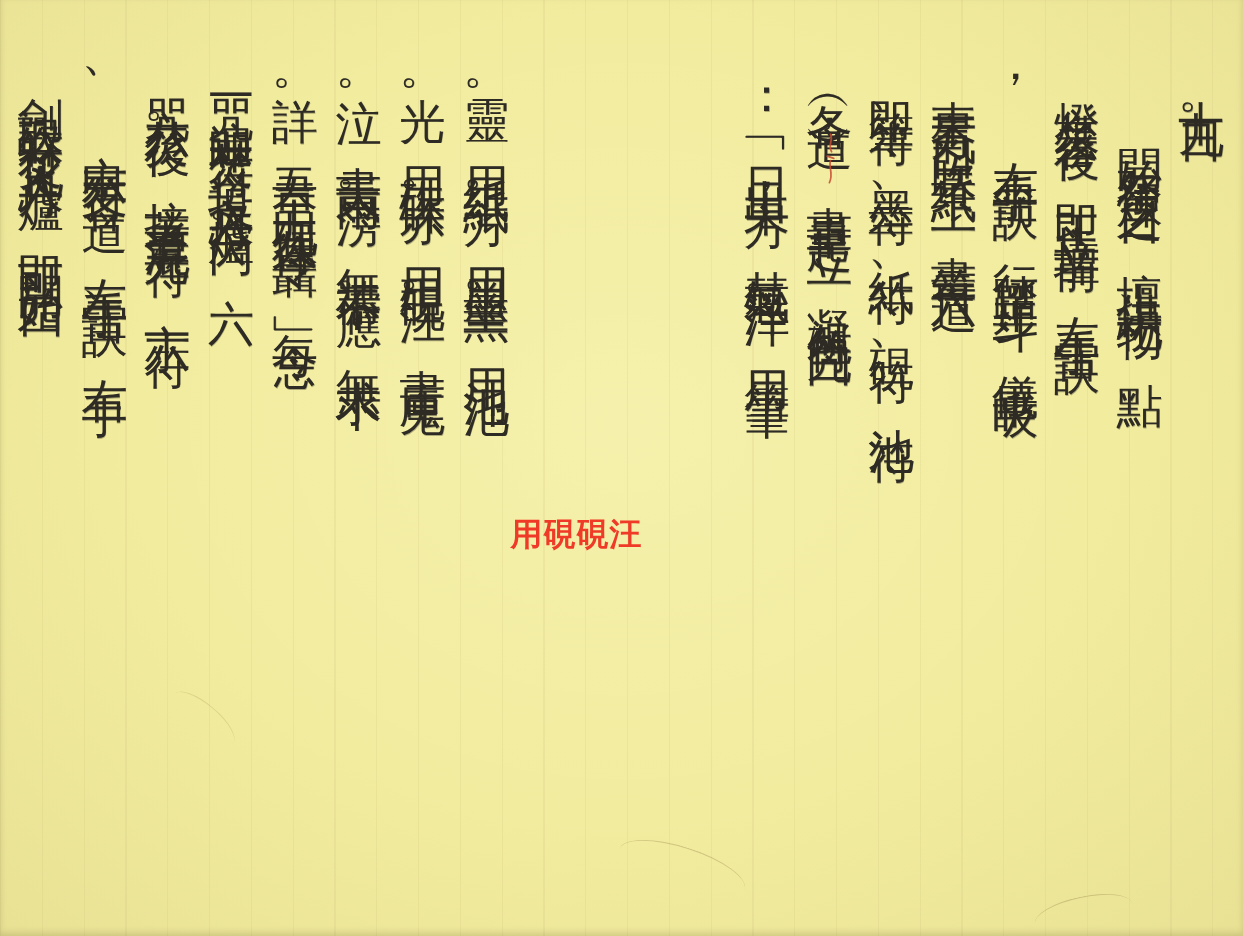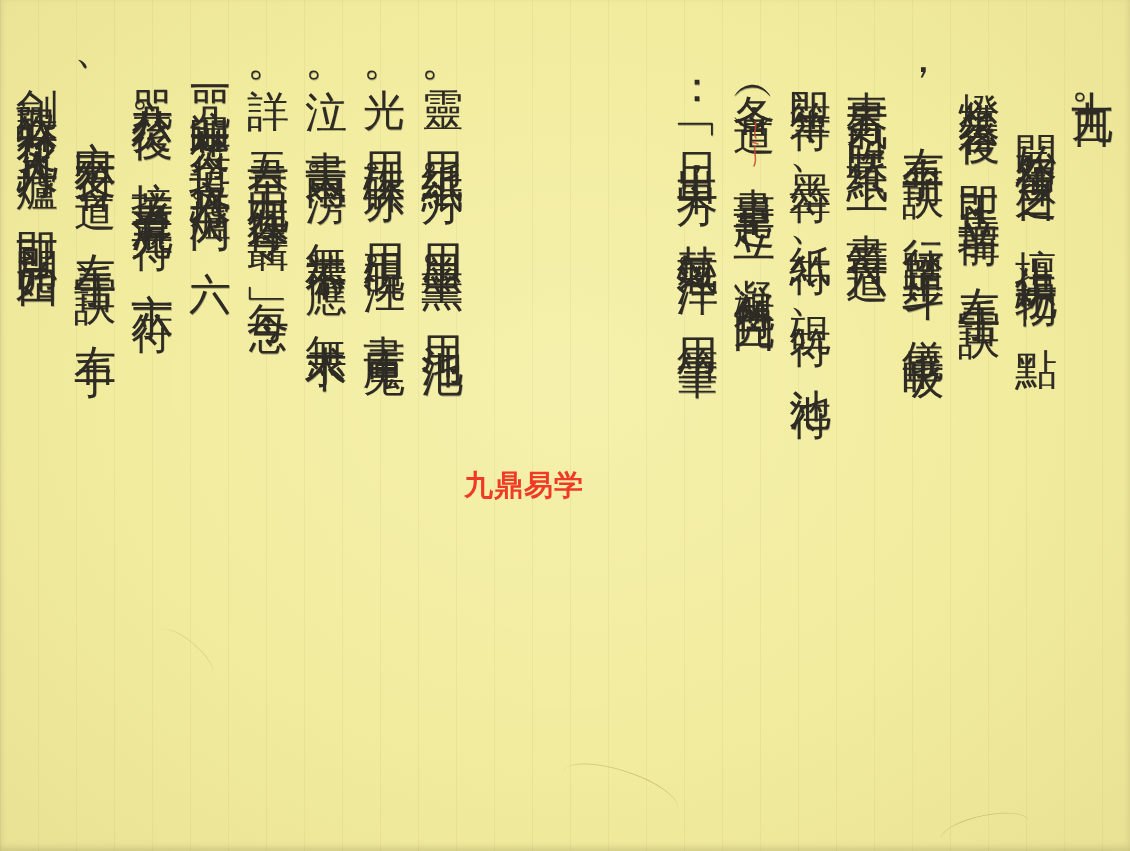--- a/index.html
+++ b/index.html
@@ -80,21 +80,21 @@
 
   <div class="col" style="left:414px; top:56px;">靈。用紙紙方。用墨墨黑。用池池</div>
   <div class="col" style="left:356px; top:56px;">光。用硃硃赤。用硯硯汪。書庫鬼</div>
   <div class="col" style="left:298px; top:56px;">泣。書天雨滂。無禱不應。無求不</div>
   <div class="col" style="left:240px; top:56px;">詳。吾奉三山九候律令聶。」每念</div>
   <div class="col" style="left:182px; top:56px;">咒一遍即焚符一道投入丹爐內。六</div>
   <div class="col" style="left:124px; top:56px;">咒六焚後。接著畫混元符、六丁符</div>
   <div class="col" style="left:67px; top:56px;">、六甲符各一道，左手雷訣、右手</div>
   <div class="col" style="left:9px; top:56px;">劍訣取符焚化入丹爐，即可開始四</div>
 
-  <div class="watermark">九鼎易学</div>
+  <div class="watermark">用硯硯汪</div>
 
   <div class="red-mark">
     <svg width="12" height="48" viewBox="0 0 12 48">
       <path d="M6 2 C 9 8, 3 12, 7 18 M3 22 L9 24 M6 26 C 4 32, 9 38, 5 46" stroke="#c84b32" stroke-width="1.6" fill="none" stroke-linecap="round"></path>
     </svg>
   </div>
 
   <div class="fiber" style="left:560px; top:770px; width:120px; height:40px; transform:rotate(18deg);"></div>
   <div class="fiber" style="left:940px; top:815px; width:90px; height:30px; transform:rotate(-12deg);"></div>
   <div class="fiber" style="left:150px; top:640px; width:70px; height:26px; transform:rotate(40deg); opacity:.6;"></div>

